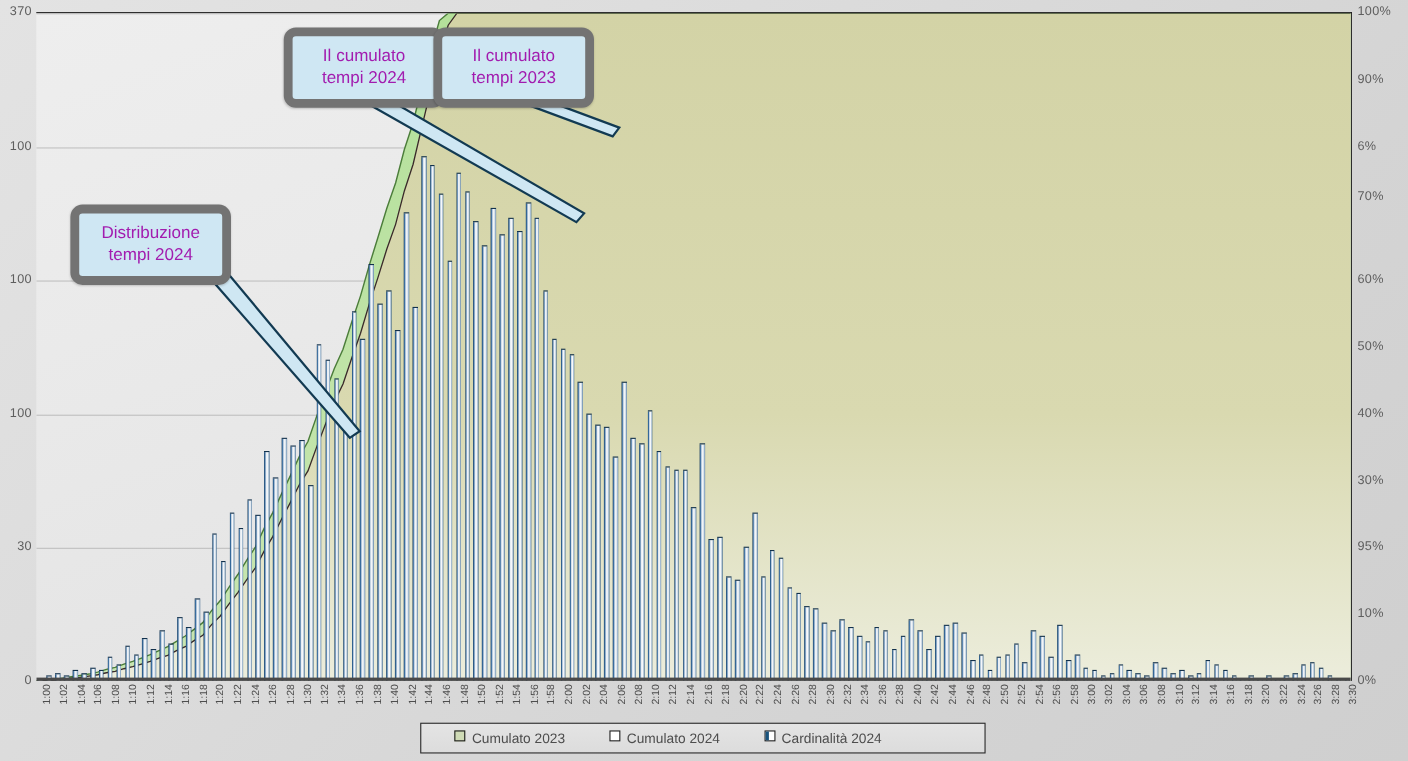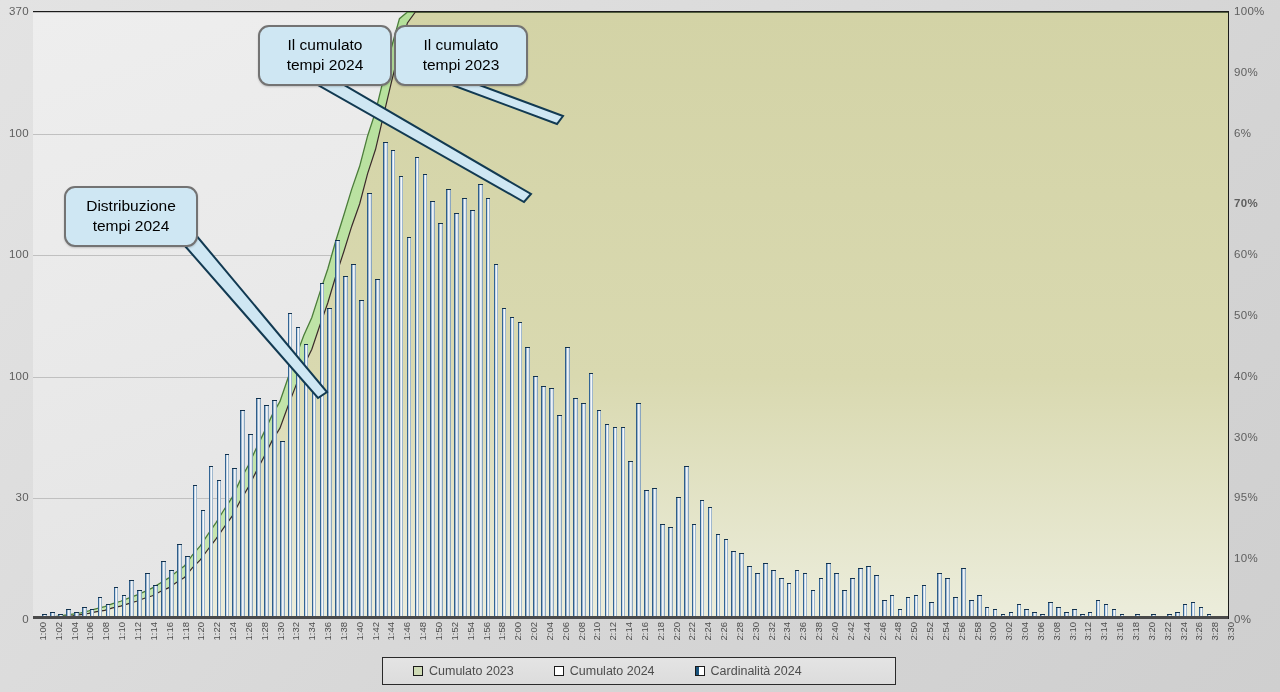--- a/index.html
+++ b/index.html
@@ -38,36 +38,36 @@
     position:absolute;bottom:0;width:4px;
     background:linear-gradient(to right,#1d3f5e 0%,#35699b 14%,#e9eef4 42%,#f7f9fb 62%,#9db6cd 88%,#2b5780 100%);
     border-top:1px solid #12314c;
     box-sizing:border-box;
   }
   #baseline{position:absolute;left:0;right:0;bottom:0;height:3px;background:#4a4a4a;}
 
   
   .callout{
     position:absolute;
-    background:#cfe7f3;border:2px solid #737373;border-radius:11px;
-    color:#000000;font-size:15.5px;line-height:20px;
+    background:#cfe7f3;border:8px solid #737373;border-radius:11px;
+    color:#a21caf;font-size:15.5px;line-height:20px;
     padding:8px 13px 9px 13px;text-align:center;white-space:pre-line;
     box-shadow:0 1px 2px rgba(0,0,0,.18);
     z-index:6;
   }
 
   
   #legend{
     position:absolute;left:382px;top:657px;width:514px;height:28px;
     background:linear-gradient(to bottom,#e4e4e4,#dcdcdc);
     border:1.4px solid #2a2a2a;
     display:flex;align-items:center;gap:40px;padding-left:30px;
     box-sizing:border-box;
   }
-  .leg-item{display:flex;align-items:center;gap:6px;font-size:12.5px;color:#4d4d4d;}
+  .leg-item{display:flex;align-items:flex-start;gap:6px;font-size:12.5px;color:#4d4d4d;}
   .swatch{width:10px;height:10px;border:1.2px solid #1b1b1b;box-sizing:border-box;position:relative;}
   .swatch.split::after{content:"";position:absolute;left:0;top:0;bottom:0;width:45%;background:#19537d;}
 </style>
 </head>
 <body>
 
 <div id="app">
 
   <div id="yaxis-left">
       <div class="ytick" style="top: 619px;">0</div>
@@ -79,21 +79,21 @@
     </div>
 
   <div id="yaxis-right">
       <div class="ytick" style="top: 619px;">0%</div>
       <div class="ytick" style="top: 558.2px;">10%</div>
       <div class="ytick" style="top: 497.4px;">95%</div>
       <div class="ytick" style="top: 436.6px;">30%</div>
       <div class="ytick" style="top: 375.8px;">40%</div>
       <div class="ytick" style="top: 315px;">50%</div>
       <div class="ytick" style="top: 254.2px;">60%</div>
-      <div class="ytick" style="top: 203px; font-weight: bold;">70%</div>
+      <div class="ytick" style="top: 179px;">70%</div>
       <div class="ytick" style="top: 132.6px;">6%</div>
       <div class="ytick" style="top: 71.8px;">90%</div>
       <div class="ytick" style="top: 11px;">100%</div>
     </div>
 
   <div id="plot">
     <div id="gridlines">
         <div class="gridline" style="top: 486.4px;"></div>
         <div class="gridline" style="top: 364.8px;"></div>
         <div class="gridline" style="top: 243.2px;"></div>

